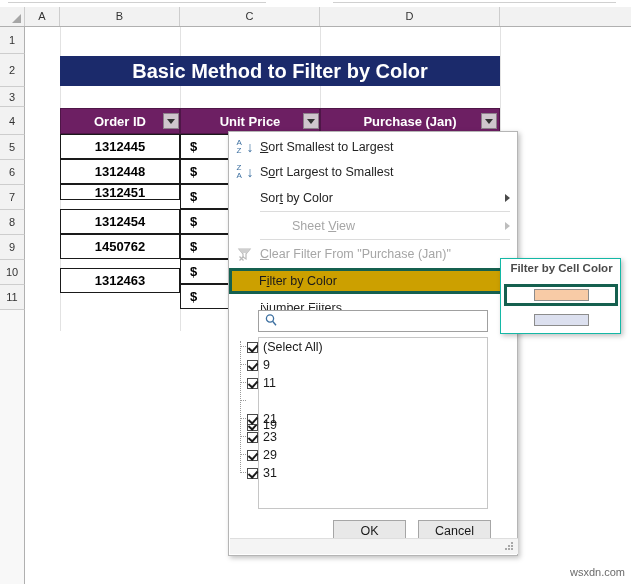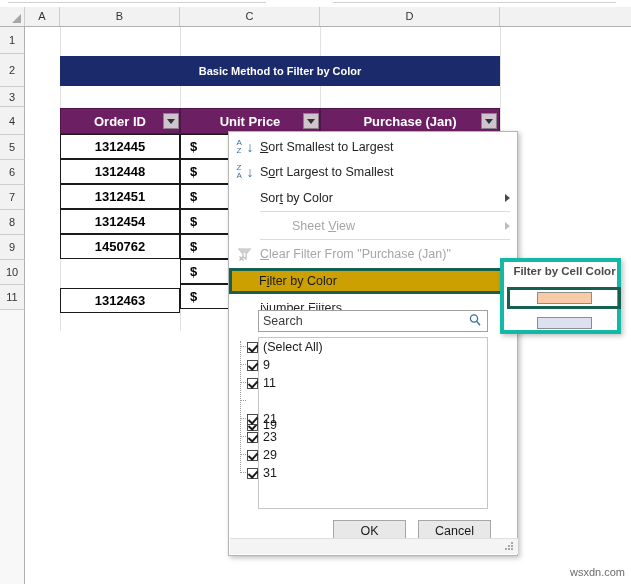--- a/index.html
+++ b/index.html
@@ -79,21 +79,21 @@
     position: absolute; top: 0; width: 1px; height: 304px;
     background: #e2e2e2;
   }
 
   
   .title-banner {
     position: absolute;
     background: #1b2a6b;
     color: #ffffff;
     font-weight: bold;
-    font-size: 11px;
+    font-size: 20px;
     display: flex; align-items: center; justify-content: center;
     box-sizing: border-box;
   }
 
   
   .thead-cell {
     position: absolute;
     background: #6d1f63;
     color: #ffffff;
     font-weight: bold;
@@ -268,21 +268,21 @@
   }
   .grip { position: absolute; right: 4px; bottom: 3px; width: 9px; height: 9px; }
   .grip span { position: absolute; width: 2px; height: 2px; background: #a8a8a8; }
 
   
   .submenu {
     position: absolute;
     left: 500px; top: 258px;
     width: 121px; height: 76px;
     background: #ffffff;
-    border: 4px solid #14b8a6;
+    border: 1px solid #14b8a6;
     box-shadow: 2px 2px 5px rgba(0,0,0,0.25);
     box-sizing: border-box;
   }
   .submenu .sm-title {
     position: absolute; left: 0; top: 3px; width: 121px;
     text-align: center;
     font-size: 11.5px; font-weight: bold;
     color: #4a4a4a;
   }
   .swatch-row {
@@ -360,24 +360,24 @@
     <span class="car"></span>
   </div>
 
   <div class="thead-cell" style="left:320px;top:108px;width:180px;height:26px;">Purchase (Jan)</div>
   <div class="filter-btn" style="left:481px;top:113px;">
     <span class="car"></span>
   </div>
 
   <div class="dcell" style="left:60px;top:134px;width:120px;height:25px;">1312445</div>
   <div class="dcell" style="left:60px;top:159px;width:120px;height:25px;">1312448</div>
-  <div class="dcell" style="left:60px;top:184px;width:120px;height:25px;">1312451</div>
+  <div class="dcell" style="left:60px;top:184px;width:120px;height:16px;">1312451</div>
   <div class="dcell" style="left:60px;top:209px;width:120px;height:25px;">1312454</div>
   <div class="dcell" style="left:60px;top:234px;width:120px;height:25px;">1450762</div>
-  <div class="dcell" style="left:60px;top:288px;width:120px;height:25px;">1312463</div>
+  <div class="dcell" style="left:60px;top:268px;width:120px;height:25px;">1312463</div>
 
   <div class="dcell money" style="left:180px;top:134px;width:140px;height:25px;">$</div>
   <div class="dcell money" style="left:180px;top:159px;width:140px;height:25px;">$</div>
   <div class="dcell money" style="left:180px;top:184px;width:140px;height:25px;">$</div>
   <div class="dcell money" style="left:180px;top:209px;width:140px;height:25px;">$</div>
   <div class="dcell money" style="left:180px;top:234px;width:140px;height:25px;">$</div>
   <div class="dcell money" style="left:180px;top:259px;width:140px;height:25px;">$</div>
   <div class="dcell money" style="left:180px;top:284px;width:140px;height:25px;">$</div>
 
   <div class="dcell" style="left:320px;top:134px;width:180px;height:25px;"></div>
@@ -455,21 +455,20 @@
       <span class="ico"></span>
       <span class="lbl">Number <span class="u">F</span>ilters</span>
       <span class="arr">
           <i></i>
         </span>
     </div>
 
     <div class="msep" style="top:172px;left:1px;width:288px;background:#ffffff;"></div>
 
     <div class="searchbox">
-      <span class="ph">Search</span>
       <span class="mag">
         <svg width="14" height="14" viewBox="0 0 14 14" aria-hidden="true">
           <circle cx="6" cy="5.5" r="3.6" fill="none" stroke="#3c6fa0" stroke-width="1.3"></circle>
           <line x1="8.6" y1="8.3" x2="12" y2="12.2" stroke="#3c6fa0" stroke-width="1.4"></line>
         </svg>
       </span>
     </div>
 
     <div class="cklist"></div>
 

